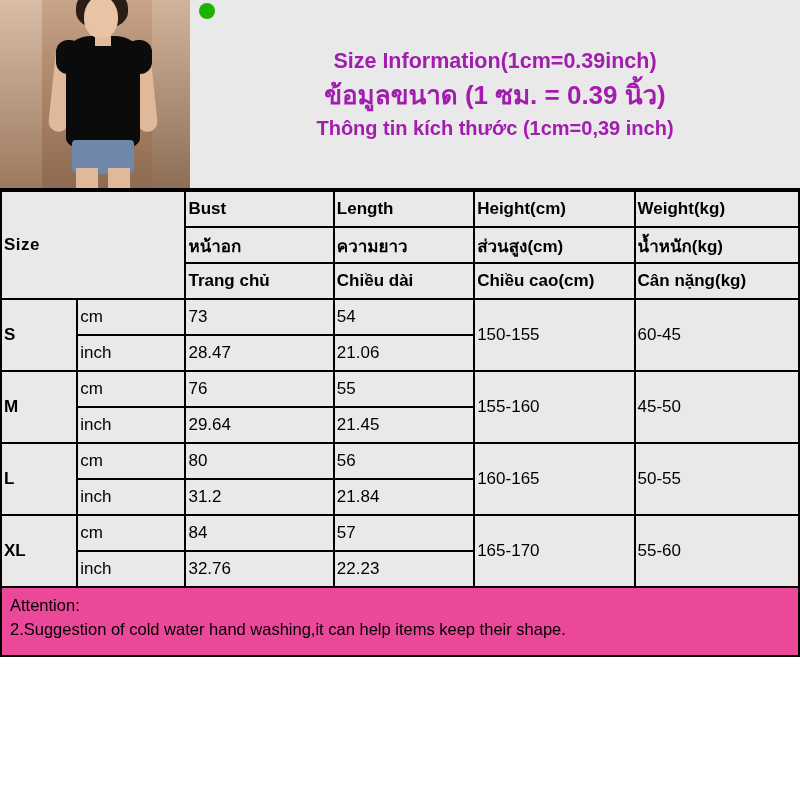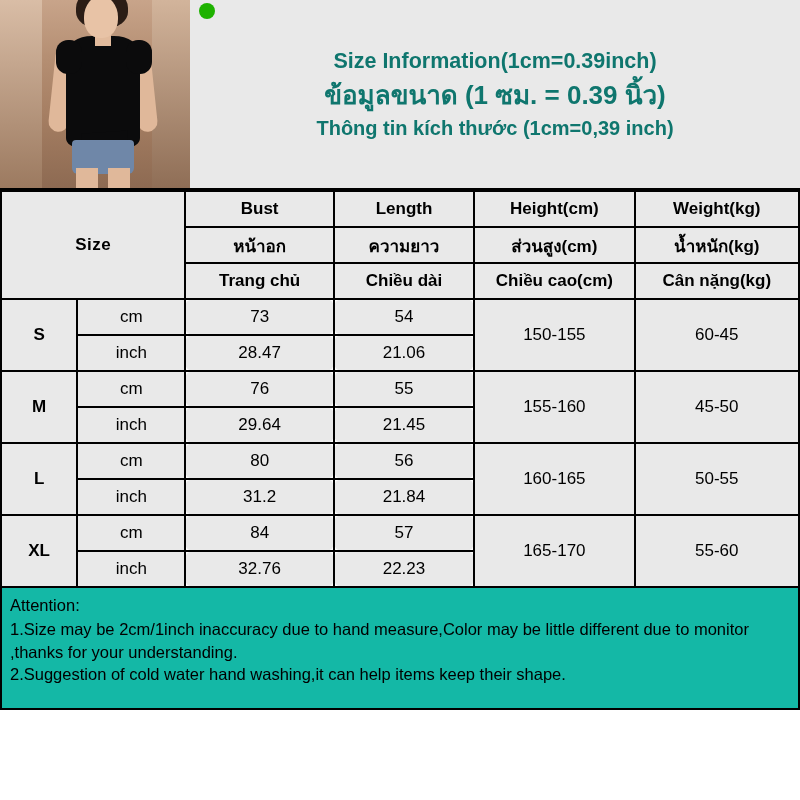--- a/index.html
+++ b/index.html
@@ -154,37 +154,37 @@
     display: flex;
     flex-direction: column;
     align-items: center;
     justify-content: center;
     padding-left: 6px;
     padding-right: 6px;
     box-sizing: border-box;
   }
   .header-titles div {
     font-weight: bold;
-    color: #0f766e;
+    color: #a21caf;
     line-height: 1.42;
     text-align: center;
   }
   .title-en { font-size: 21.5px; }
   .title-th { font-size: 26px; }
   .title-vi { font-size: 20px; }
 
   
   table.size-table {
     border-collapse: collapse;
     width: 800px;
     table-layout: fixed;
   }
   table.size-table td {
     border: 2px solid #000;
-    text-align: center;
+    text-align: left;
     vertical-align: middle;
     font-size: 17px;
     color: #000;
     background: #e9e9e9;
     height: 34px;
     padding: 0 2px;
   }
   td.size-label {
     font-size: 27px;
     font-weight: bold;
@@ -195,40 +195,40 @@
     font-size: 17.5px;
   }
   td.size-cell {
     font-weight: bold;
     font-size: 21px;
   }
   td.unit-cell {
     font-weight: normal;
     font-size: 16px;
   }
-  td.val { font-size: 17px; border-radius: 8px; }
+  td.val { font-size: 17px; }
   td.range { font-size: 17px; }
 
   
   col.c-size   { width: 76px; }
   col.c-unit   { width: 108px; }
   col.c-bust   { width: 148px; }
   col.c-length { width: 140px; }
   col.c-height { width: 160px; }
   col.c-weight { width: 164px; }
 
   
   .attention {
     box-sizing: border-box;
     width: 800px;
     border-left: 2px solid #000;
     border-right: 2px solid #000;
     border-bottom: 2px solid #000;
-    background: #14b8a6;
-    padding: 6px 8px 22px 8px;
+    background: #ec4899;
+    padding: 6px 8px 14px 8px;
   }
   .attention p {
     margin: 0;
     font-size: 16.5px;
     line-height: 1.38;
     color: #000;
   }
   .attention p.first { margin-bottom: 1px; }
   .spacer-bottom {
     height: 56px;
@@ -350,17 +350,16 @@
       <tr>
         <td class="unit-cell">inch</td>
         <td class="val">32.76</td>
         <td class="val">22.23</td>
       </tr>
     </tbody>
   </table>
 
   <div class="attention">
     <p class="first">Attention:</p>
-    <p>1.Size may be 2cm/1inch inaccuracy due to hand measure,Color may be little different due to monitor ,thanks for your understanding.</p>
     <p>2.Suggestion of cold water hand washing,it can help items keep their shape.</p>
   </div>
   <div class="spacer-bottom"></div>
 </div>
 
 </body></html>

